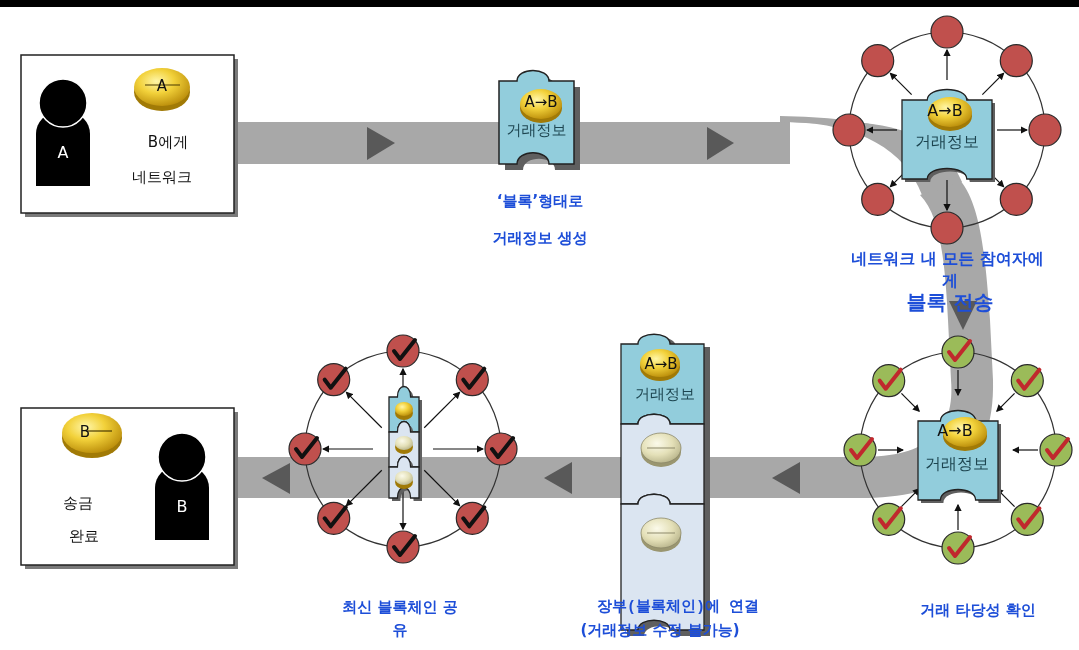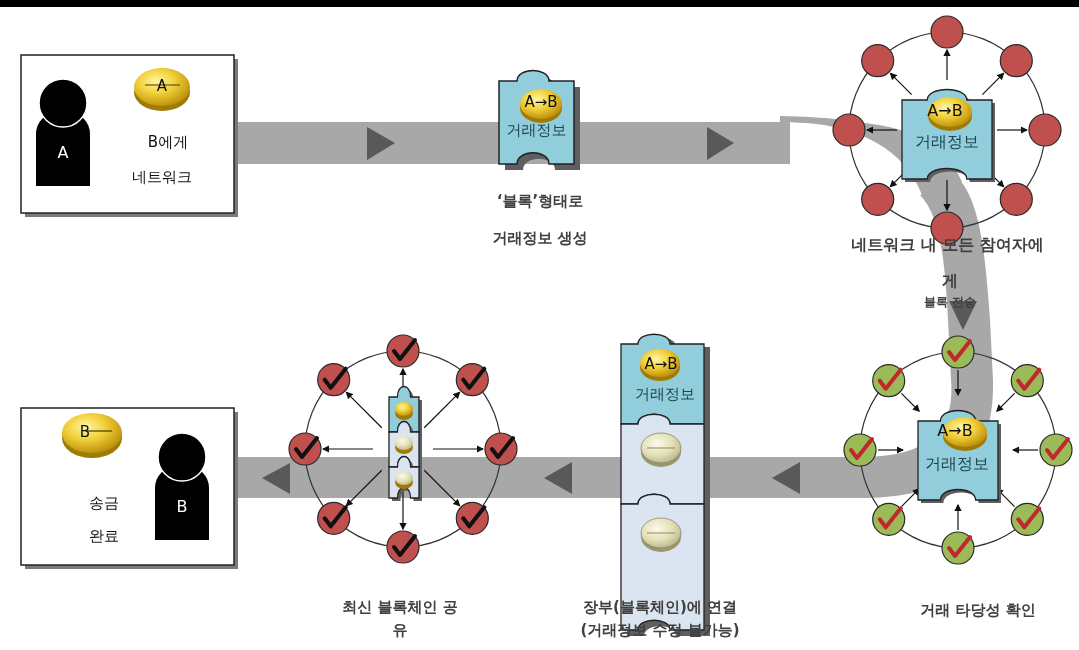--- a/index.html
+++ b/index.html
@@ -1,19 +1,19 @@
 <!DOCTYPE html>
 <html><head>
 <meta charset="utf-8">
 <style>
   html, body { margin:0; padding:0; }
   body { width:1079px; height:650px; position:relative; overflow:hidden; background:#ffffff; font-family:"DejaVu Sans", sans-serif; }
   .topbar { position:absolute; left:0; top:0; width:1079px; height:7px; background:#000; }
   svg.canvas { position:absolute; left:0; top:0; }
-  .lbl { position:absolute; text-align:center; color:#404040; font-size:15px; font-weight:bold; line-height:21px; white-space:nowrap; }
+  .lbl { position:absolute; text-align:center; color:#1d4ed8; font-size:15px; font-weight:bold; line-height:21px; white-space:nowrap; }
   .box-txt { position:absolute; text-align:center; color:#111; font-size:15px; line-height:28px; }
 </style>
 </head>
 <body>
 
 <div class="topbar"></div>
 
 <svg class="canvas" width="1079" height="650" viewBox="0 0 1079 650">
   <defs>
     <radialGradient id="gold" cx="40%" cy="35%" r="70%">
@@ -270,32 +270,32 @@
 <div class="box-txt" style="left:131px;top:128px;width:74px;font-weight:normal;">B에게</div>
 <div class="box-txt" style="left:115px;top:163px;width:94px;">네트워크</div>
 
 <div class="box-txt" style="left:518px;top:88px;width:46px;font-size:15px;">A→B</div>
 <div class="box-txt" style="left:499px;top:116px;width:75px;color:#1d4550;">거래정보</div>
 <div class="lbl" style="left:470px;top:191px;width:140px;">‘블록’형태로</div>
 <div class="lbl" style="left:470px;top:196px;width:140px;margin-top:32px;">거래정보 생성</div>
 
 <div class="box-txt" style="left:920px;top:97px;width:50px;font-size:16px;">A→B</div>
 <div class="box-txt" style="left:902px;top:128px;width:90px;font-size:16px;color:#1d4550;">거래정보</div>
-<div class="lbl" style="left:820px;top:234px;width:255px;font-size:16px;">네트워크 내 모든 참여자에</div>
+<div class="lbl" style="left:820px;top:248px;width:255px;font-size:16px;">네트워크 내 모든 참여자에</div>
 <div class="lbl" style="left:920px;top:270px;width:60px;font-size:16px;">게</div>
-<div class="lbl" style="left:890px;top:292px;width:120px;font-size:12px;">블록 전송</div>
+<div class="lbl" style="left:890px;top:292px;width:120px;font-size:20px;">블록 전송</div>
 
 <div class="box-txt" style="left:930px;top:417px;width:50px;font-size:16px;">A→B</div>
 <div class="box-txt" style="left:912px;top:450px;width:90px;font-size:16px;color:#1d4550;">거래정보</div>
 <div class="lbl" style="left:888px;top:600px;width:180px;">거래 타당성 확인</div>
 
 <div class="box-txt" style="left:638px;top:350px;width:46px;font-size:15px;">A→B</div>
 <div class="box-txt" style="left:623px;top:380px;width:84px;color:#1d4550;">거래정보</div>
-<div class="lbl" style="left:550px;top:597px;width:220px;">장부(블록체인)에 연결</div>
+<div class="lbl" style="left:568px;top:597px;width:220px;font-family:Liberation Mono, monospace;">장부(블록체인)에 연결</div>
 <div class="lbl" style="left:550px;top:620px;width:220px;">(거래정보 수정 불가능)</div>
 
 <div class="lbl" style="left:310px;top:597px;width:180px;text-align:center;">최신 블록체인 공</div>
 <div class="lbl" style="left:380px;top:620px;width:40px;">유</div>
 
 <div class="box-txt" style="left:171px;top:493px;width:22px;color:#fff;font-size:16px;">B</div>
 <div class="box-txt" style="left:74px;top:418px;width:22px;font-size:15px;">B</div>
-<div class="box-txt" style="left:74px;top:489px;width:60px;">송금</div>
-<div class="box-txt" style="left:74px;top:522px;width:60px;">완료</div>
+<div class="box-txt" style="left:48px;top:489px;width:60px;">송금</div>
+<div class="box-txt" style="left:54px;top:522px;width:60px;">완료</div>
 
 </body></html>

